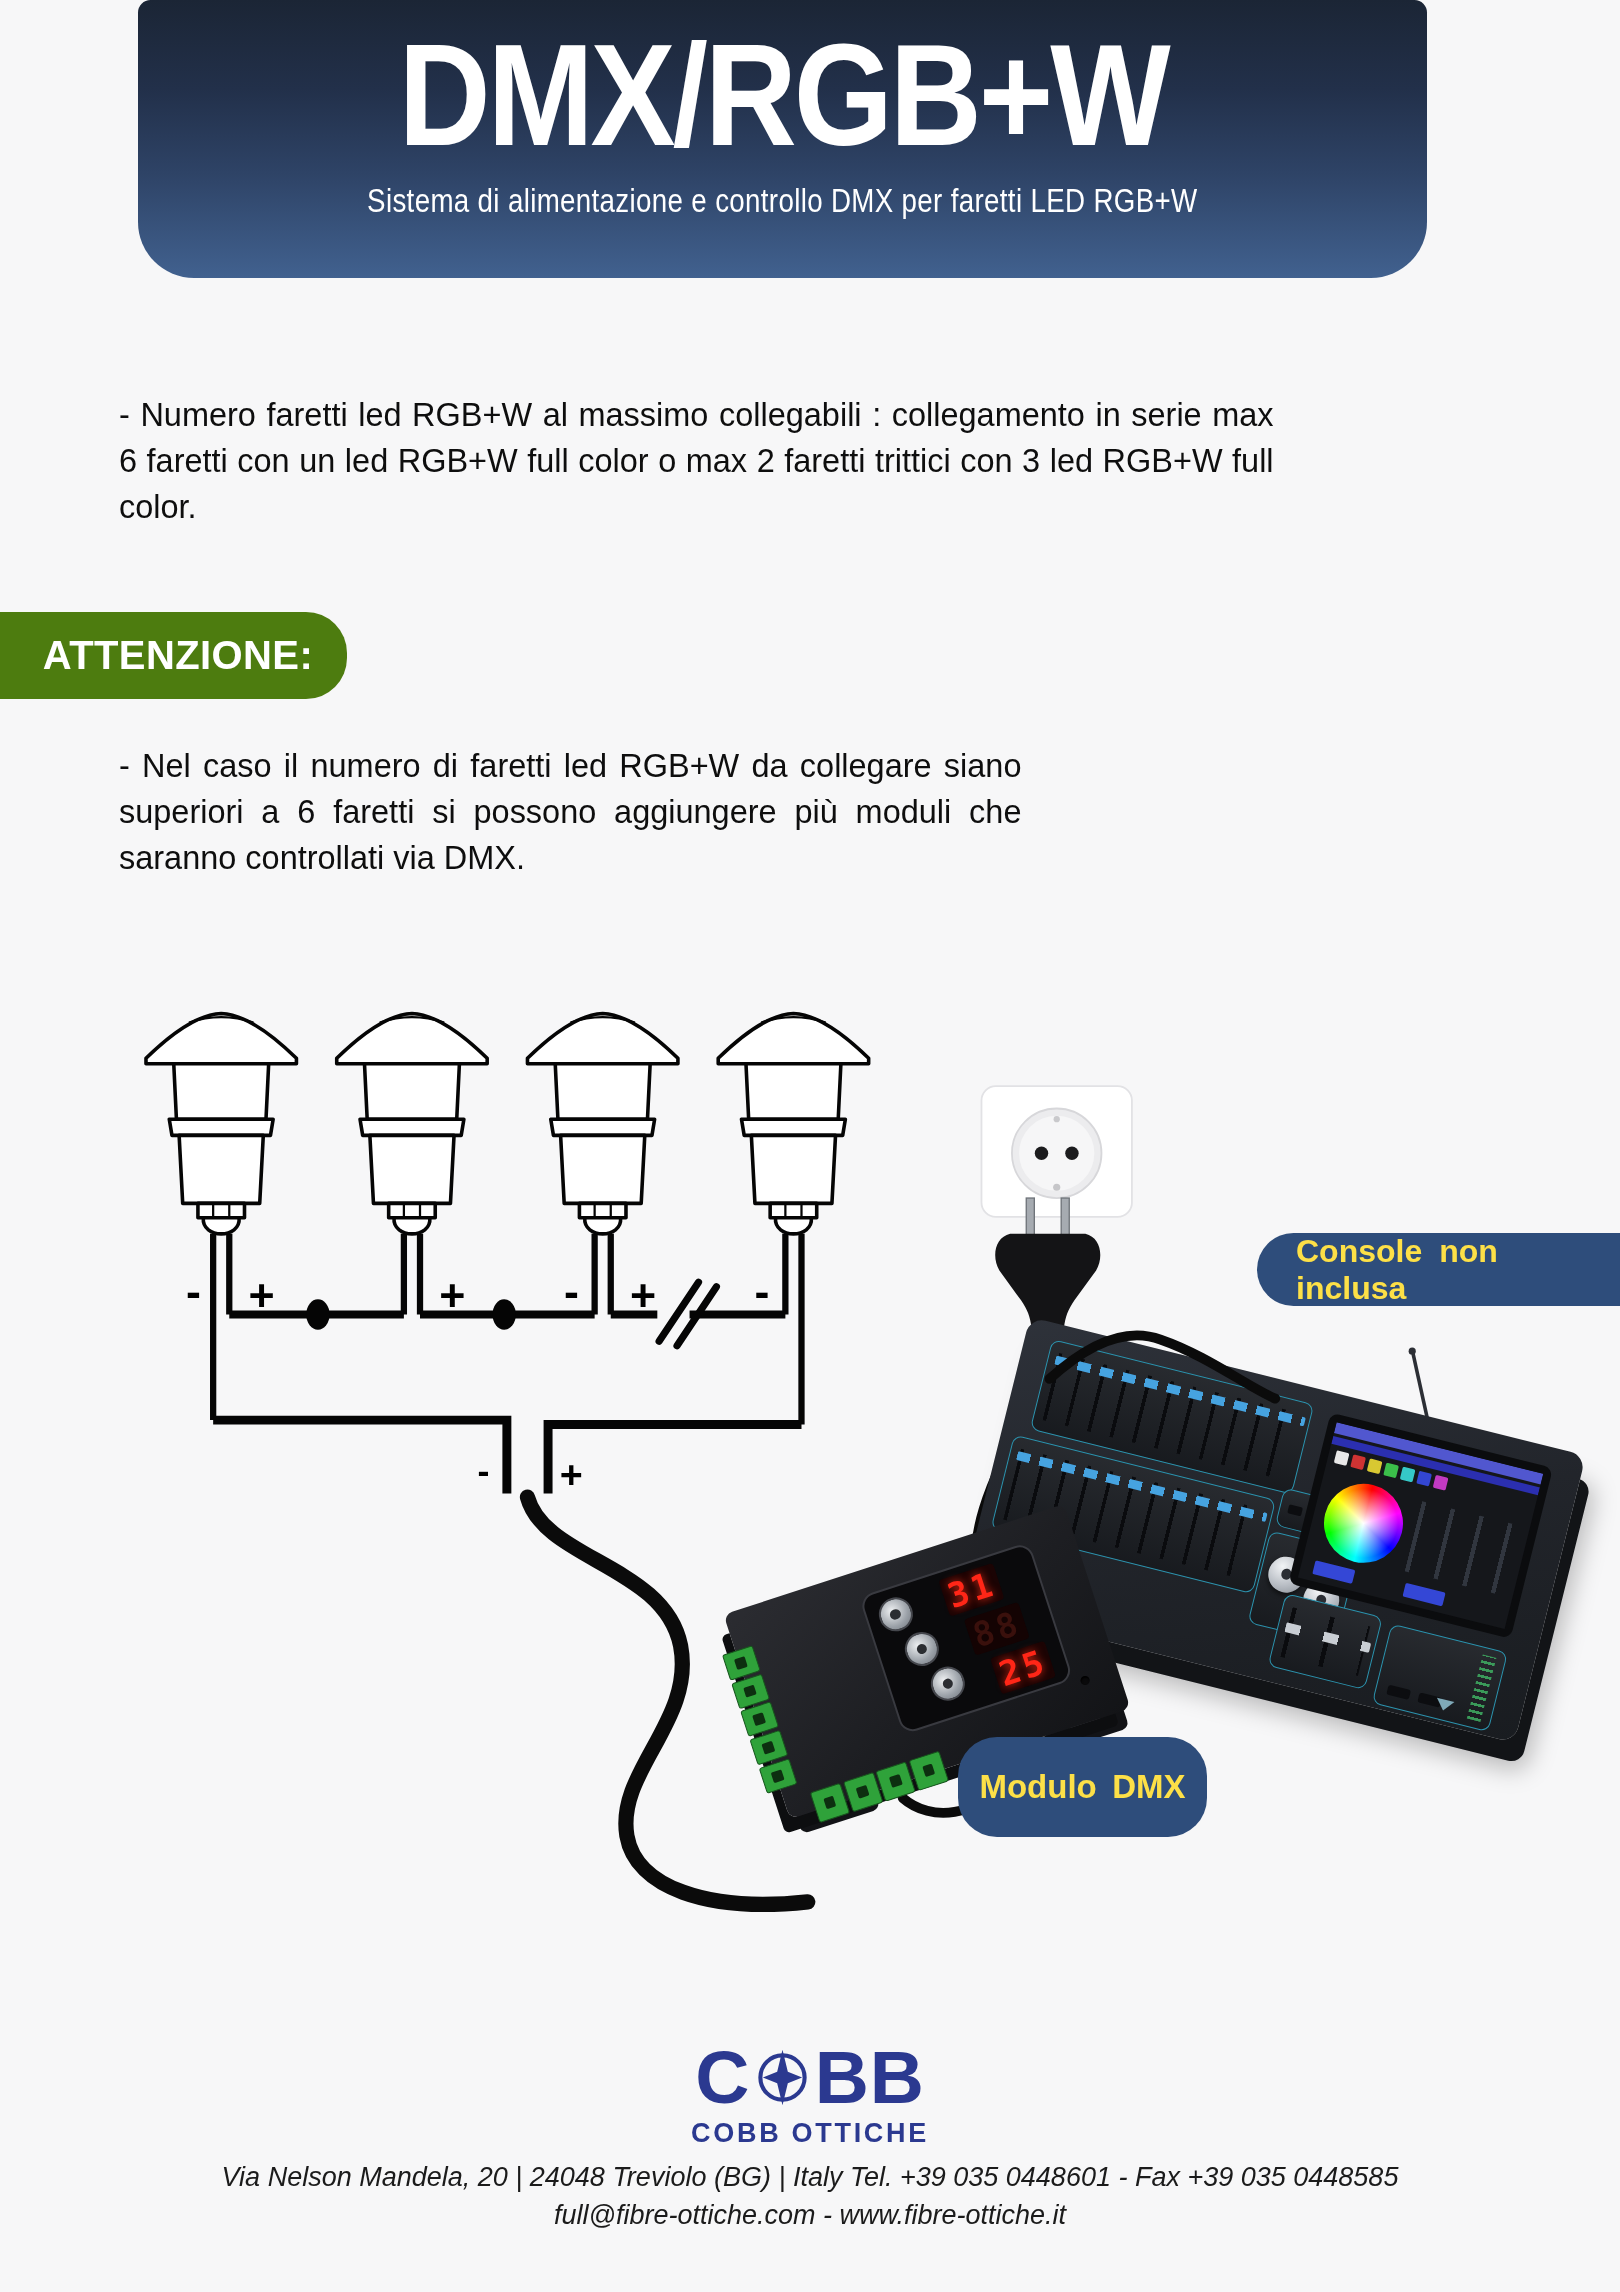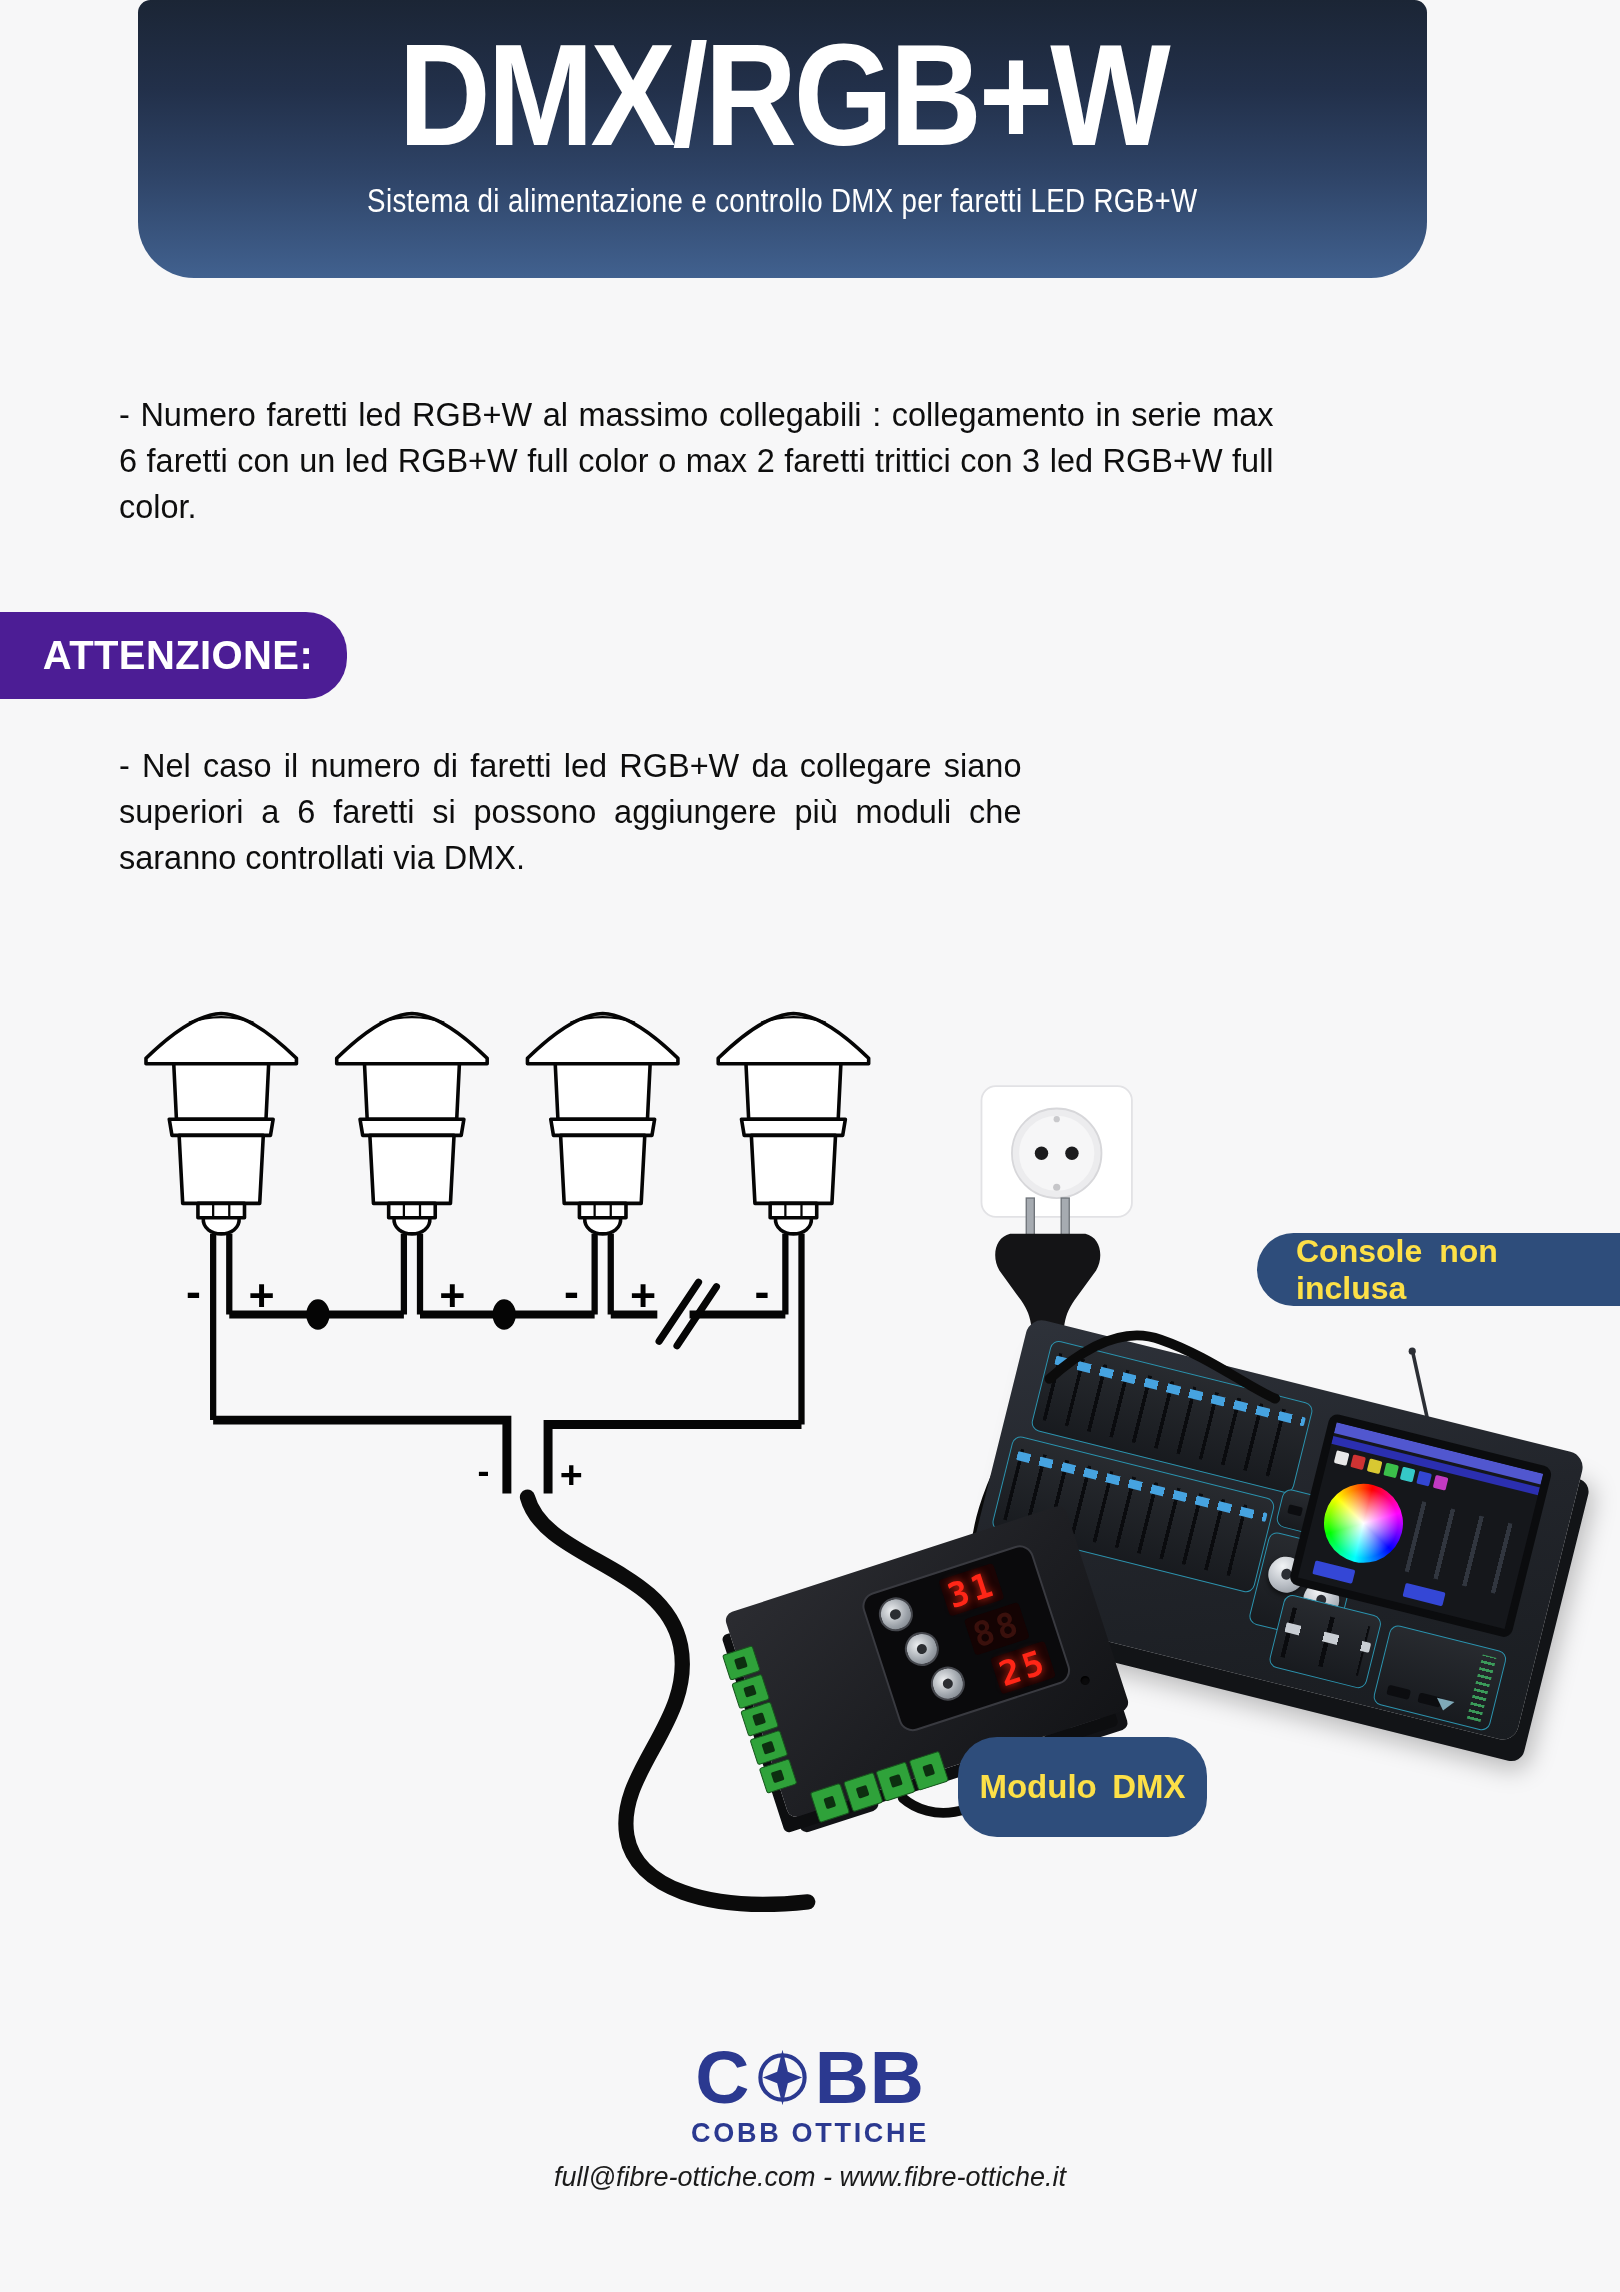--- a/index.html
+++ b/index.html
@@ -32,21 +32,21 @@
   
   .para {
     position:absolute; color:#0e0e0e; font-size:34px; line-height:46px;
     text-align:justify; transform:scaleX(0.955); transform-origin:left top;
   }
   .para1 { left:119px; top:391px; width:1209px; }
   .para2 { left:119px; top:742px; width:945px; }
   
   .attn {
     position:absolute; left:0; top:612px; width:347px; height:87px;
-    background:#4c1d95; border-radius:0 41px 41px 0;
+    background:#4d7c0f; border-radius:0 41px 41px 0;
     color:#fff; font-size:40px; font-weight:bold; letter-spacing:0.4px;
     display:flex; align-items:center; justify-content:center;padding-left:9px;
   }
   
   .diagram-svg { position:absolute; left:0; top:967px; z-index:2; }
   .overlay-svg { position:absolute; left:0; top:967px; z-index:5; pointer-events:none; }
   
   .console {
     position:absolute; left:1030px; top:1317px; width:573px; height:296px;
     transform:rotate(14deg); transform-origin:0 0; z-index:3;
@@ -367,15 +367,16 @@
     <svg width="59" height="59" viewBox="-36 -36 72 72">
       <circle cx="0" cy="0" r="27" fill="none" stroke="#2b3990" stroke-width="5"></circle>
       <path d="M0 -34 L6.5 -7 L24 0 L6.5 7 L0 34 L-6.5 7 L-24 0 L-6.5 -7 Z" fill="#2b3990"></path>
     </svg>
     <span>BB</span>
   </div>
   <div class="logo-sub">COBB OTTICHE</div>
 </div>
 
 <div class="footer">
+  <div class="footer-line">Via Nelson Mandela, 20 | 24048 Treviolo (BG) | Italy  Tel. +39 035 0448601 - Fax +39 035 0448585</div>
   <div class="footer-line">full@fibre-ottiche.com  - www.fibre-ottiche.it</div>
 </div>
 
 
 </body></html>

